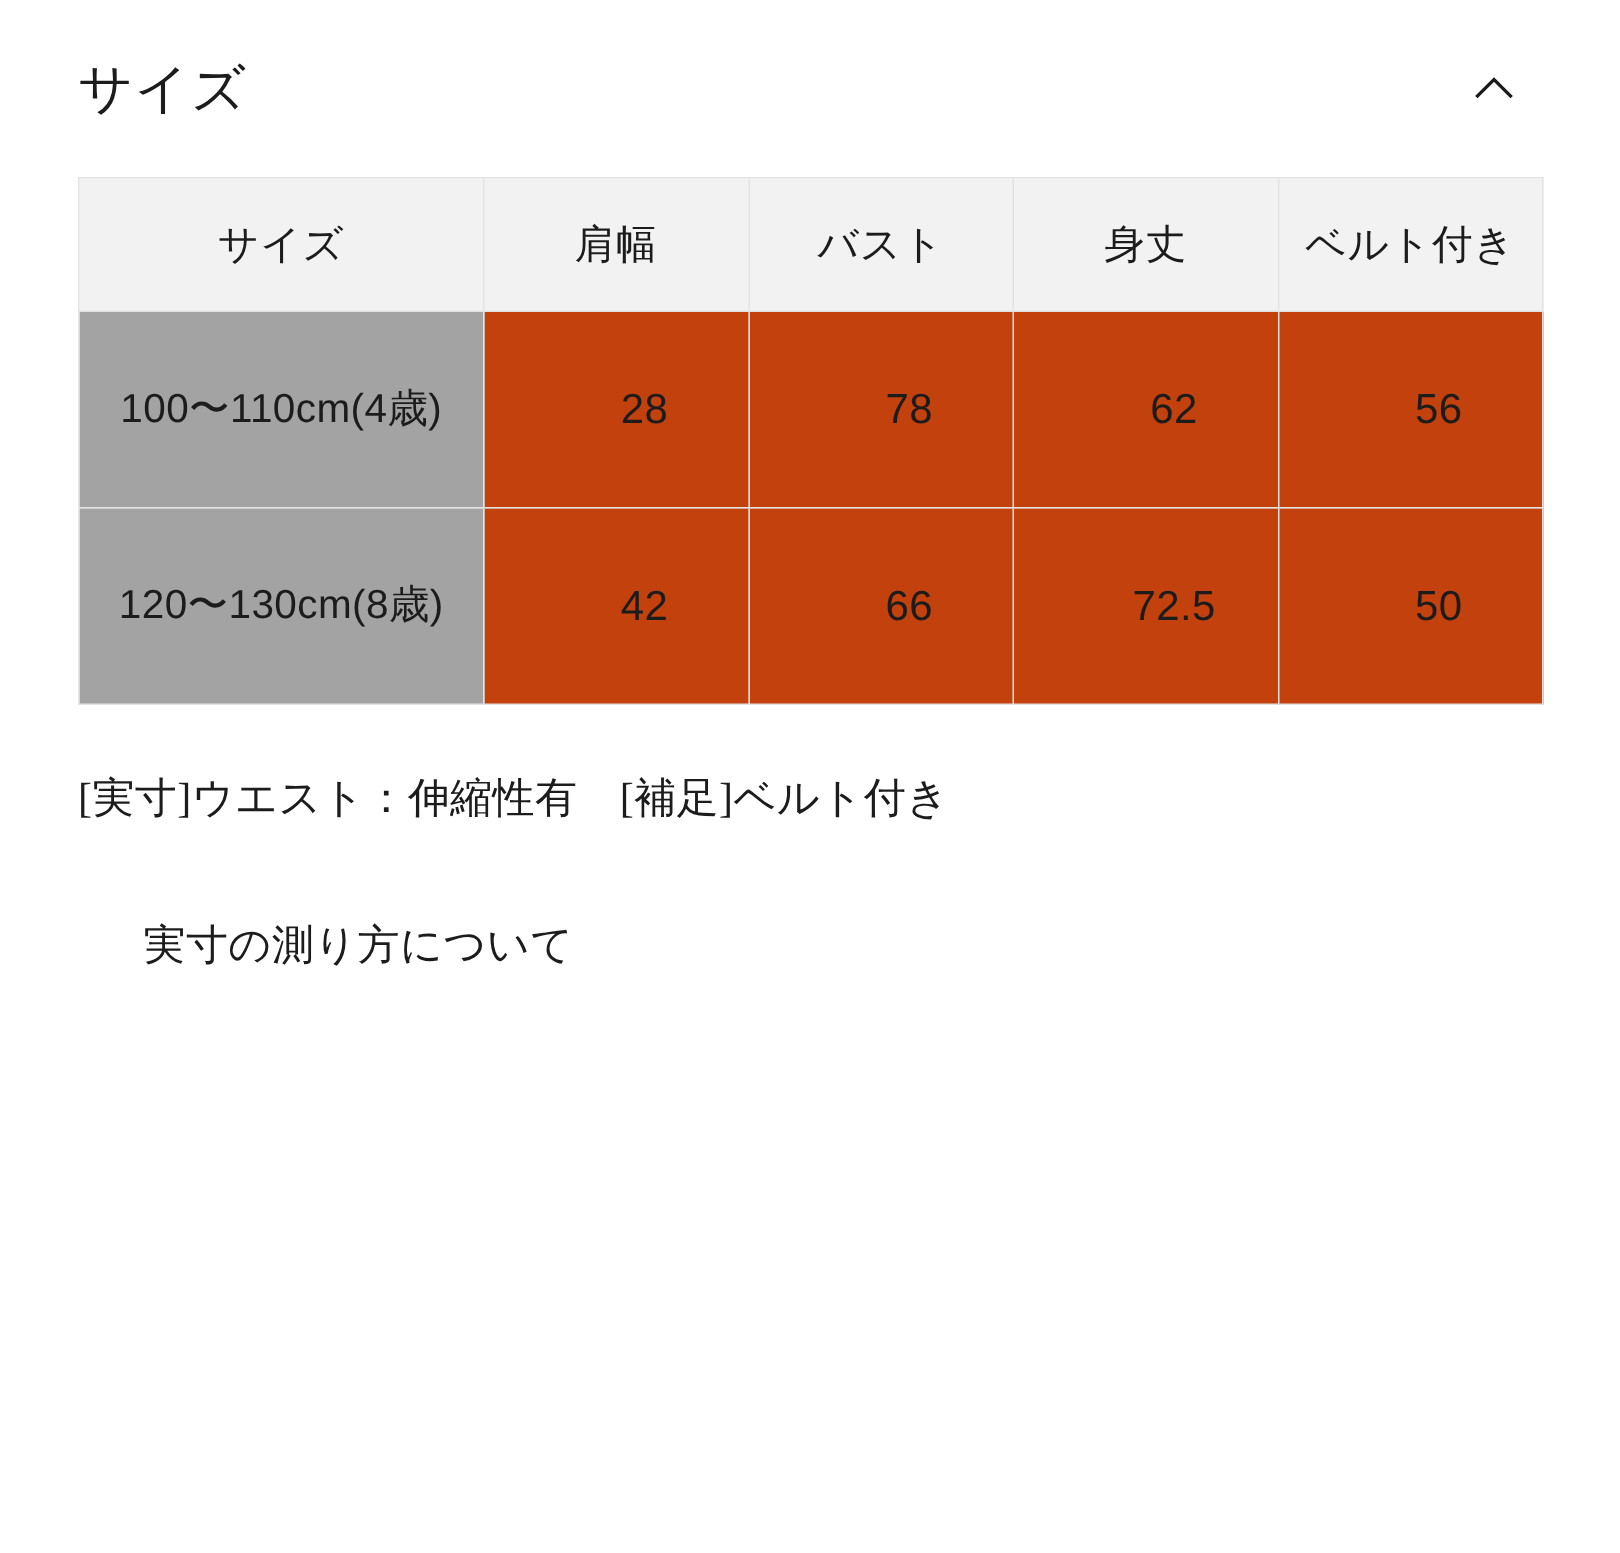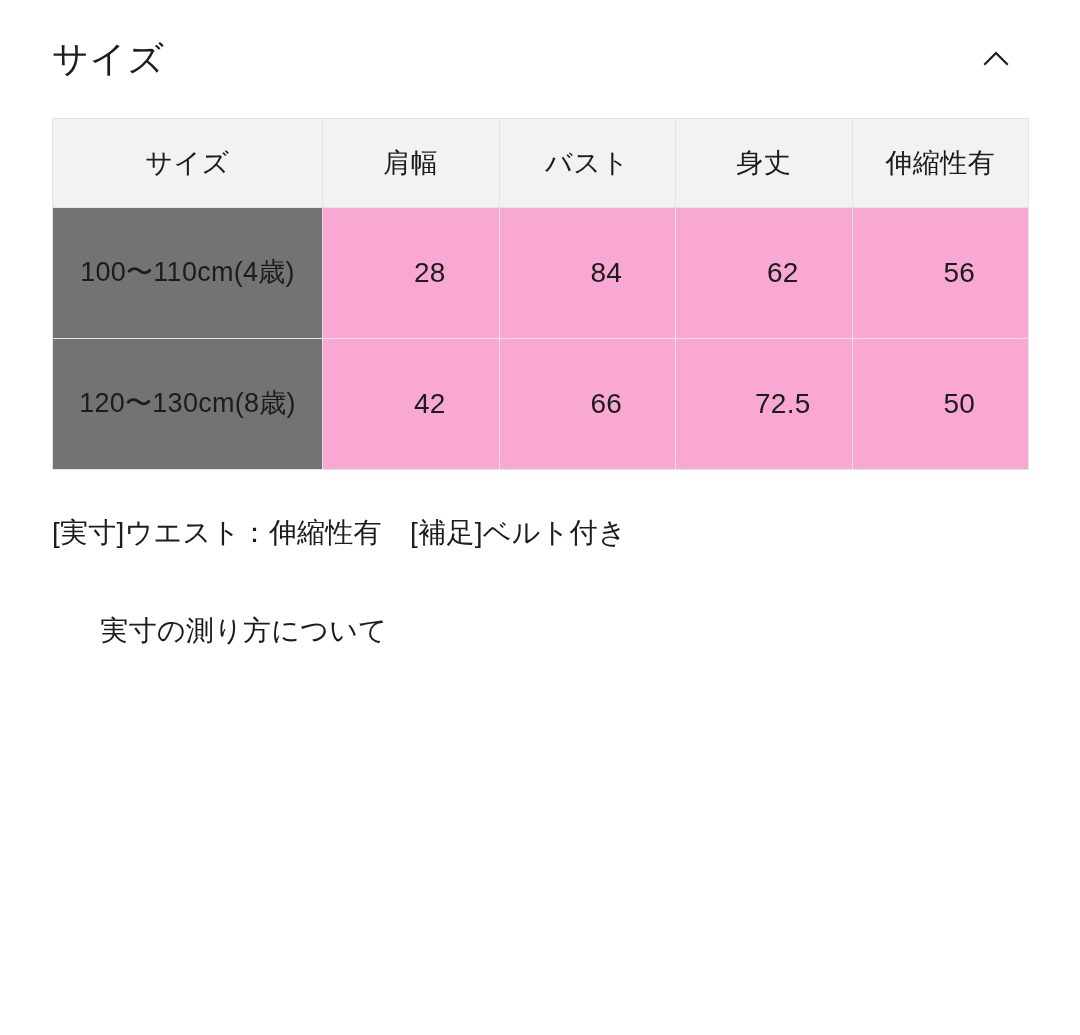--- a/index.html
+++ b/index.html
@@ -69,44 +69,45 @@
     font-weight: 400;
     color: #1c1c1c;
   }
   .size-table thead th {
     background: #f2f2f2;
     height: 86px;
     font-size: 27px;
     letter-spacing: 0.02em;
   }
   .size-table tbody th {
-    background: #737373;
+    background: #a3a3a3;
     font-size: 27px;
     line-height: 1.45;
     padding: 14px 16px;
     letter-spacing: 0.01em;
   }
   .size-table tbody td {
-    background: #f9a8d4;
+    background: #c2410c;
     height: 128px;
     font-size: 28px;
     letter-spacing: 0.01em;
     padding-left: 39px;
   }
 
   
   .notes {
     margin-top: 38px;
   }
   .note-line {
     font-size: 28px;
     line-height: 1.75;
     color: #1c1c1c;
     letter-spacing: 0.01em;
     white-space: pre;
+    font-family: Liberation Serif, serif;
   }
   .note-link {
     color: #1c1c1c;
     text-decoration: none;
     cursor: pointer;
   }
 </style>
 </head>
 <body>
 
@@ -128,28 +129,28 @@
       <col class="c-val">
       <col class="c-val">
       <col class="c-val">
     </colgroup>
     <thead>
       <tr>
         <th>サイズ</th>
         <th>肩幅</th>
         <th>バスト</th>
         <th>身丈</th>
-        <th>伸縮性有</th>
+        <th>ベルト付き</th>
       </tr>
     </thead>
     <tbody>
       <tr>
         <th>100〜110cm(4歳)</th>
         <td>28</td>
-        <td>84</td>
+        <td>78</td>
         <td>62</td>
         <td>56</td>
       </tr>
       <tr>
         <th>120〜130cm(8歳)</th>
         <td>42</td>
         <td>66</td>
         <td>72.5</td>
         <td>50</td>
       </tr>

